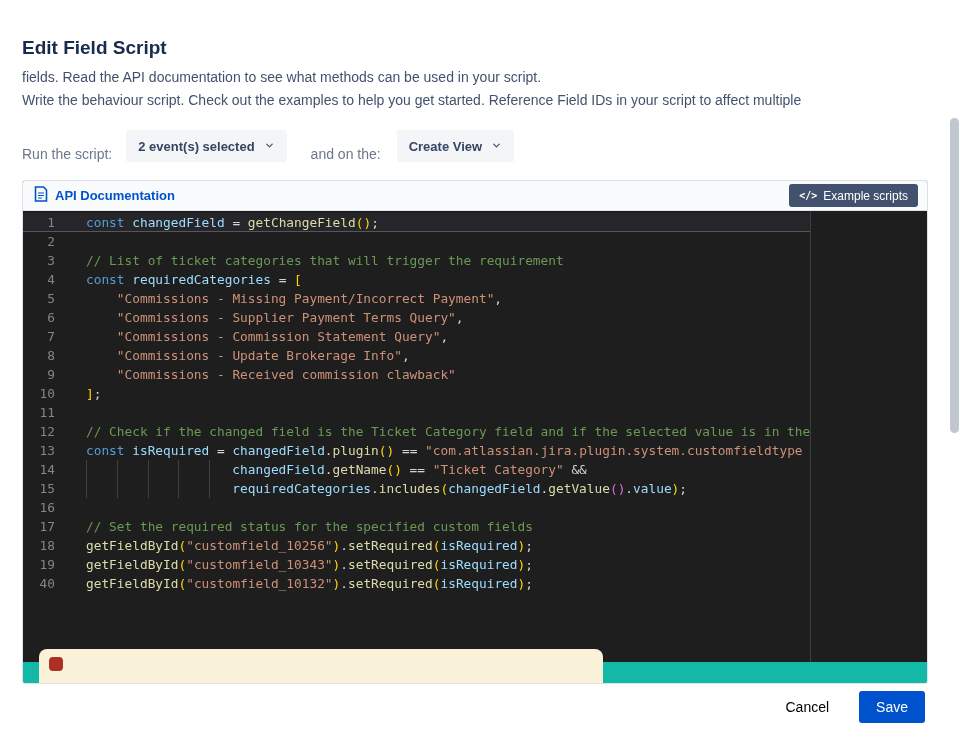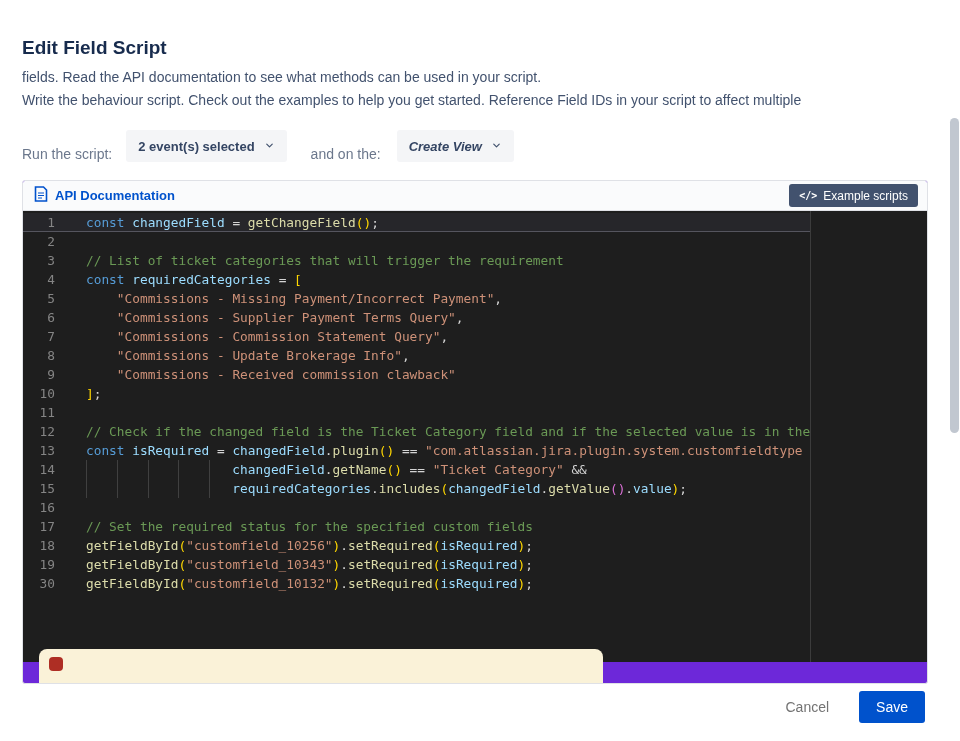--- a/index.html
+++ b/index.html
@@ -7,23 +7,23 @@
   #app { position: relative; width: 960px; height: 741px; background: #fff; overflow: hidden; }
 
   .page-title { position: absolute; left: 22px; top: 24px; font-size: 19px; font-weight: 700; color: #172B4D; }
   .desc { position: absolute; left: 22px; top: 66px; font-size: 14px; color: #42526E; line-height: 23px; }
 
   .controls { position: absolute; left: 22px; top: 130px; display: flex; align-items: flex-end; }
   .ctl-label { font-size: 14px; color: #6B778C; }
   .dropdown { height: 32px; background: #F4F5F7; border: none; border-radius: 3px; display: inline-flex; align-items: center; gap: 9px; padding: 0 12px; font-size: 13px; font-weight: 600; color: #344563; cursor: pointer; font-family: "Liberation Sans", sans-serif; }
   .dd1 { margin-left: 14px; }
   .lbl2 { margin-left: 24px; }
-  .dd2 { margin-left: 16px; font-style: italic; }
-
-  .editor-panel { position: absolute; left: 22px; top: 180px; width: 906px; height: 504px; border: 1px solid #DFE1E6; border-radius: 3px; overflow: hidden; background: #6d28d9; }
+  .dd2 { margin-left: 16px; }
+
+  .editor-panel { position: absolute; left: 22px; top: 180px; width: 906px; height: 504px; border: 1px solid #DFE1E6; border-radius: 3px; overflow: hidden; background: #14b8a6; }
   .panel-header { height: 30px; background: #FAFBFC; border-bottom: 1px solid #DFE1E6; display: flex; align-items: center; justify-content: space-between; padding: 0 9px 0 11px; }
   .hdr-left { display: flex; align-items: center; gap: 7px; }
   .api-link { font-size: 13px; font-weight: 600; color: #0052CC; text-decoration: none; cursor: pointer; }
   .example-btn { background: #42526E; color: #fff; border: none; border-radius: 3px; height: 23px; display: inline-flex; align-items: center; gap: 6px; padding: 0 10px; font-size: 12px; cursor: pointer; font-family: "Liberation Sans", sans-serif; }
   .example-icon { font-family: "DejaVu Sans Mono", monospace; font-size: 10px; font-weight: 700; }
 
   .code-area { position: relative; width: 100%; height: 451px; background: #1E1E1E; }
   .code-scroll { position: absolute; left: 0; top: 0; bottom: 0; width: 788px; overflow: hidden; padding-top: 2px; font-family: "DejaVu Sans Mono", monospace; font-size: 12.8px; }
   .code-line { display: flex; height: 19px; line-height: 19px; overflow: hidden; }
   .code-line.current { background: #26262a; box-shadow: inset 0 -1px 0 #55555e; }
@@ -34,21 +34,21 @@
   .tk-b1 { color: #FFD700; } .tk-b2 { color: #DA70D6; }
   .tk-guide { display: inline-block; height: 19px; vertical-align: top; box-shadow: inset 1px 0 0 #404040; }
 
   .minimap { position: absolute; right: 0; top: 0; bottom: 0; width: 117px; border-left: 1px solid #3c3c3c; overflow: hidden; background: #1E1E1E; cursor: pointer; }
   #minimap-content { position: absolute; left: 5px; top: 3px; width: 788px; transform: scale(0.13); transform-origin: 0 0; font-family: "DejaVu Sans Mono", monospace; font-size: 12.8px; }
 
   .warning-banner { position: absolute; left: 16px; top: 438px; width: 564px; height: 40px; background: #FAF2D8; border-radius: 8px 8px 0 0; z-index: 3; }
   .warning-mark { position: absolute; left: 10px; top: 8px; width: 14px; height: 14px; border-radius: 4px; background: #AE2E24; }
 
   .footer { position: absolute; right: 35px; top: 691px; display: flex; align-items: center; gap: 24px; }
-  .cancel-btn { font-size: 14px; color: #737373; background: none; border: none; cursor: pointer; font-family: "Liberation Sans", sans-serif; text-align: right; }
+  .cancel-btn { font-size: 14px; color: #000000; background: none; border: none; cursor: pointer; font-family: "Liberation Sans", sans-serif; text-align: right; }
   .save-btn { background: #0052CC; color: #fff; border: none; border-radius: 3px; height: 32px; padding: 0 17px; font-size: 14px; font-weight: 500; cursor: pointer; font-family: "Liberation Sans", sans-serif; }
 
   .page-scrollbar { position: absolute; right: 0; top: 0; width: 12px; height: 741px; background: #fff; }
   .page-thumb { position: absolute; left: 2px; top: 118px; width: 9px; height: 315px; border-radius: 5px; background: #C1C7D0; }
 </style>
 </head>
 <body>
 
 <div id="app">
 
@@ -169,21 +169,21 @@
           </div>
           <div class="code-line">
             <span class="ln">18</span>
             <span class="code-content"><span class="tk-fn">getFieldById</span><span class="tk-b1">(</span><span class="tk-str">"customfield_10256"</span><span class="tk-b1">)</span><span class="tk-pun">.</span><span class="tk-fn">setRequired</span><span class="tk-b1">(</span><span class="tk-var">isRequired</span><span class="tk-b1">)</span><span class="tk-pun">;</span></span>
           </div>
           <div class="code-line">
             <span class="ln">19</span>
             <span class="code-content"><span class="tk-fn">getFieldById</span><span class="tk-b1">(</span><span class="tk-str">"customfield_10343"</span><span class="tk-b1">)</span><span class="tk-pun">.</span><span class="tk-fn">setRequired</span><span class="tk-b1">(</span><span class="tk-var">isRequired</span><span class="tk-b1">)</span><span class="tk-pun">;</span></span>
           </div>
           <div class="code-line">
-            <span class="ln">30</span>
+            <span class="ln">40</span>
             <span class="code-content"><span class="tk-fn">getFieldById</span><span class="tk-b1">(</span><span class="tk-str">"customfield_10132"</span><span class="tk-b1">)</span><span class="tk-pun">.</span><span class="tk-fn">setRequired</span><span class="tk-b1">(</span><span class="tk-var">isRequired</span><span class="tk-b1">)</span><span class="tk-pun">;</span></span>
           </div>
         </div>
 
       <div class="minimap">
         <div id="minimap-content">
             <div class="code-scroll"></div>
           </div>
       </div>
 

